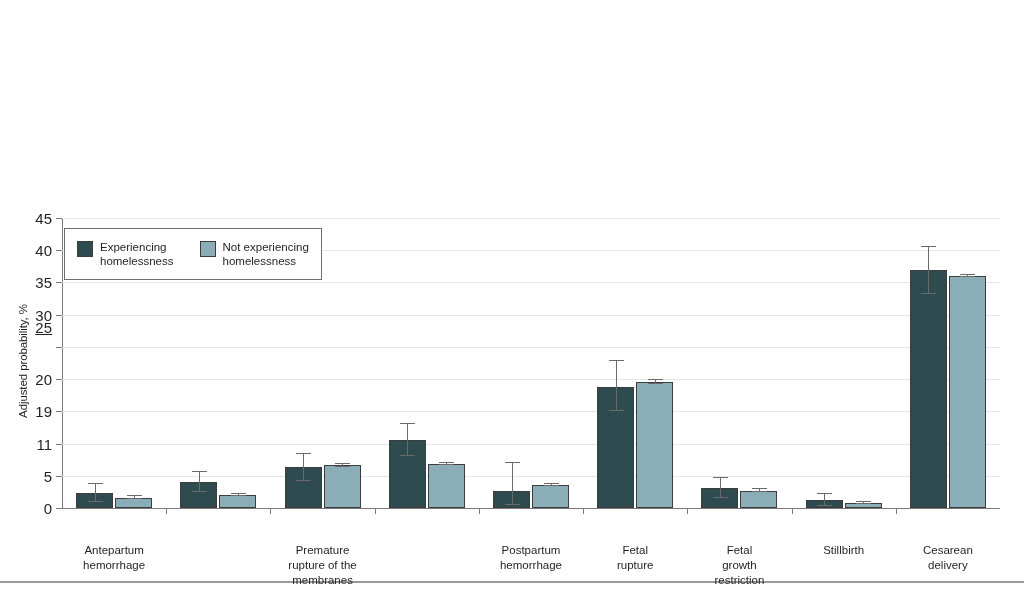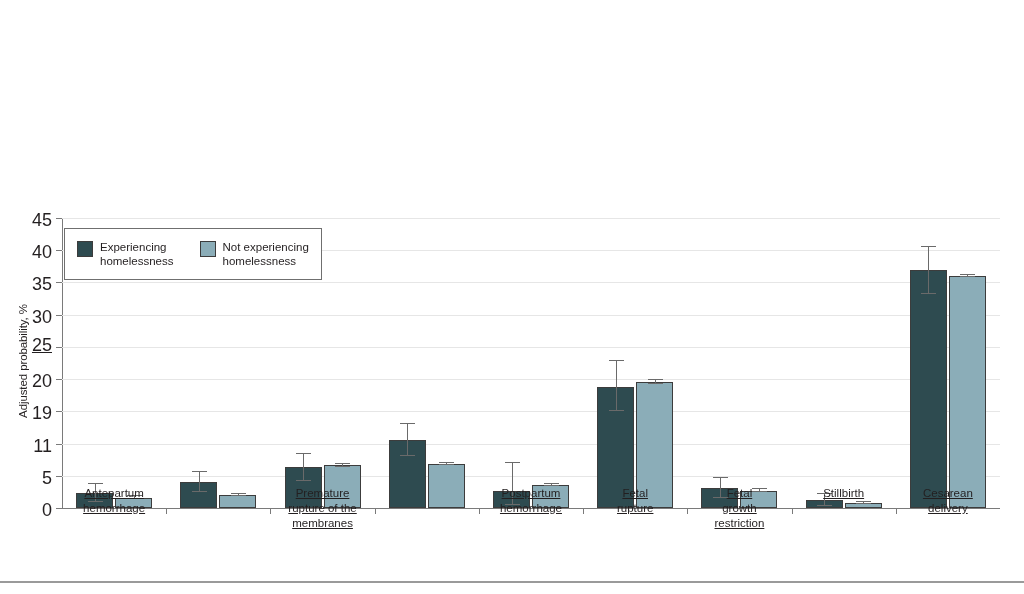--- a/index.html
+++ b/index.html
@@ -74,21 +74,21 @@
     left: 56px;
     width: 6px;
     height: 1px;
     background: #7a7a7a;
   }
   .ytick-label-wrap {
     position: absolute;
     left: 10px;
     width: 42px;
     text-align: right;
-    font-size: 18px;
+    font-size: 15px;
     color: #231f20;
     line-height: 1;
   }
 
   
   .group {
     position: absolute;
     bottom: 0;
     height: 290px;
   }
@@ -117,26 +117,25 @@
     position: absolute;
     bottom: -6px;
     width: 1px;
     height: 6px;
     background: #7a7a7a;
   }
 
   
   .xlabel {
     position: absolute;
-    top: 486px;
+    top: 543px;
     font-size: 11.5px;
     line-height: 15px;
     text-align: center;
     color: #231f20;
-    text-decoration: underline;
   }
   .xlabel sup {
     font-size: 8px;
     vertical-align: super;
     line-height: 0;
   }
 
   
   #legend {
     position: absolute;
@@ -322,21 +321,21 @@
     <div class="ytick-label-wrap" style="top: 501px;">0</div>
     <div class="ytick-mark" style="top: 475.778px;"></div>
     <div class="ytick-label-wrap" style="top: 468.778px;">5</div>
     <div class="ytick-mark" style="top: 443.556px;"></div>
     <div class="ytick-label-wrap" style="top: 436.556px;">11</div>
     <div class="ytick-mark" style="top: 411.333px;"></div>
     <div class="ytick-label-wrap" style="top: 404.333px;">19</div>
     <div class="ytick-mark" style="top: 379.111px;"></div>
     <div class="ytick-label-wrap" style="top: 372.111px;">20</div>
     <div class="ytick-mark" style="top: 346.889px;"></div>
-    <div class="ytick-label-wrap" style="top: 336px; text-decoration: underline;">25</div>
+    <div class="ytick-label-wrap" style="top: 320px; text-decoration: underline;">25</div>
     <div class="ytick-mark" style="top: 314.667px;"></div>
     <div class="ytick-label-wrap" style="top: 307.667px;">30</div>
     <div class="ytick-mark" style="top: 282.444px;"></div>
     <div class="ytick-label-wrap" style="top: 275.444px;">35</div>
     <div class="ytick-mark" style="top: 250.222px;"></div>
     <div class="ytick-label-wrap" style="top: 243.222px;">40</div>
     <div class="ytick-mark" style="top: 218px;"></div>
     <div class="ytick-label-wrap" style="top: 211px;">45</div>
     <div class="xlabel" style="left: 62px; width: 104.222px;">
       <div>Antepartum</div>

